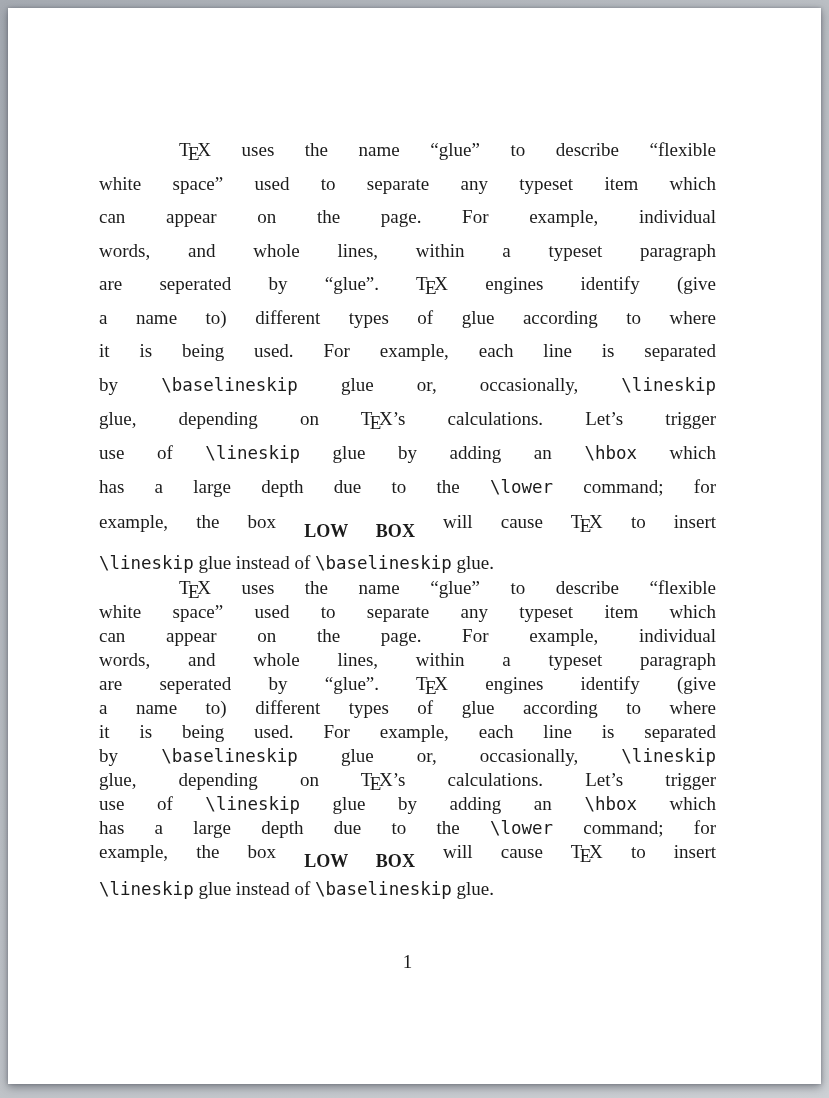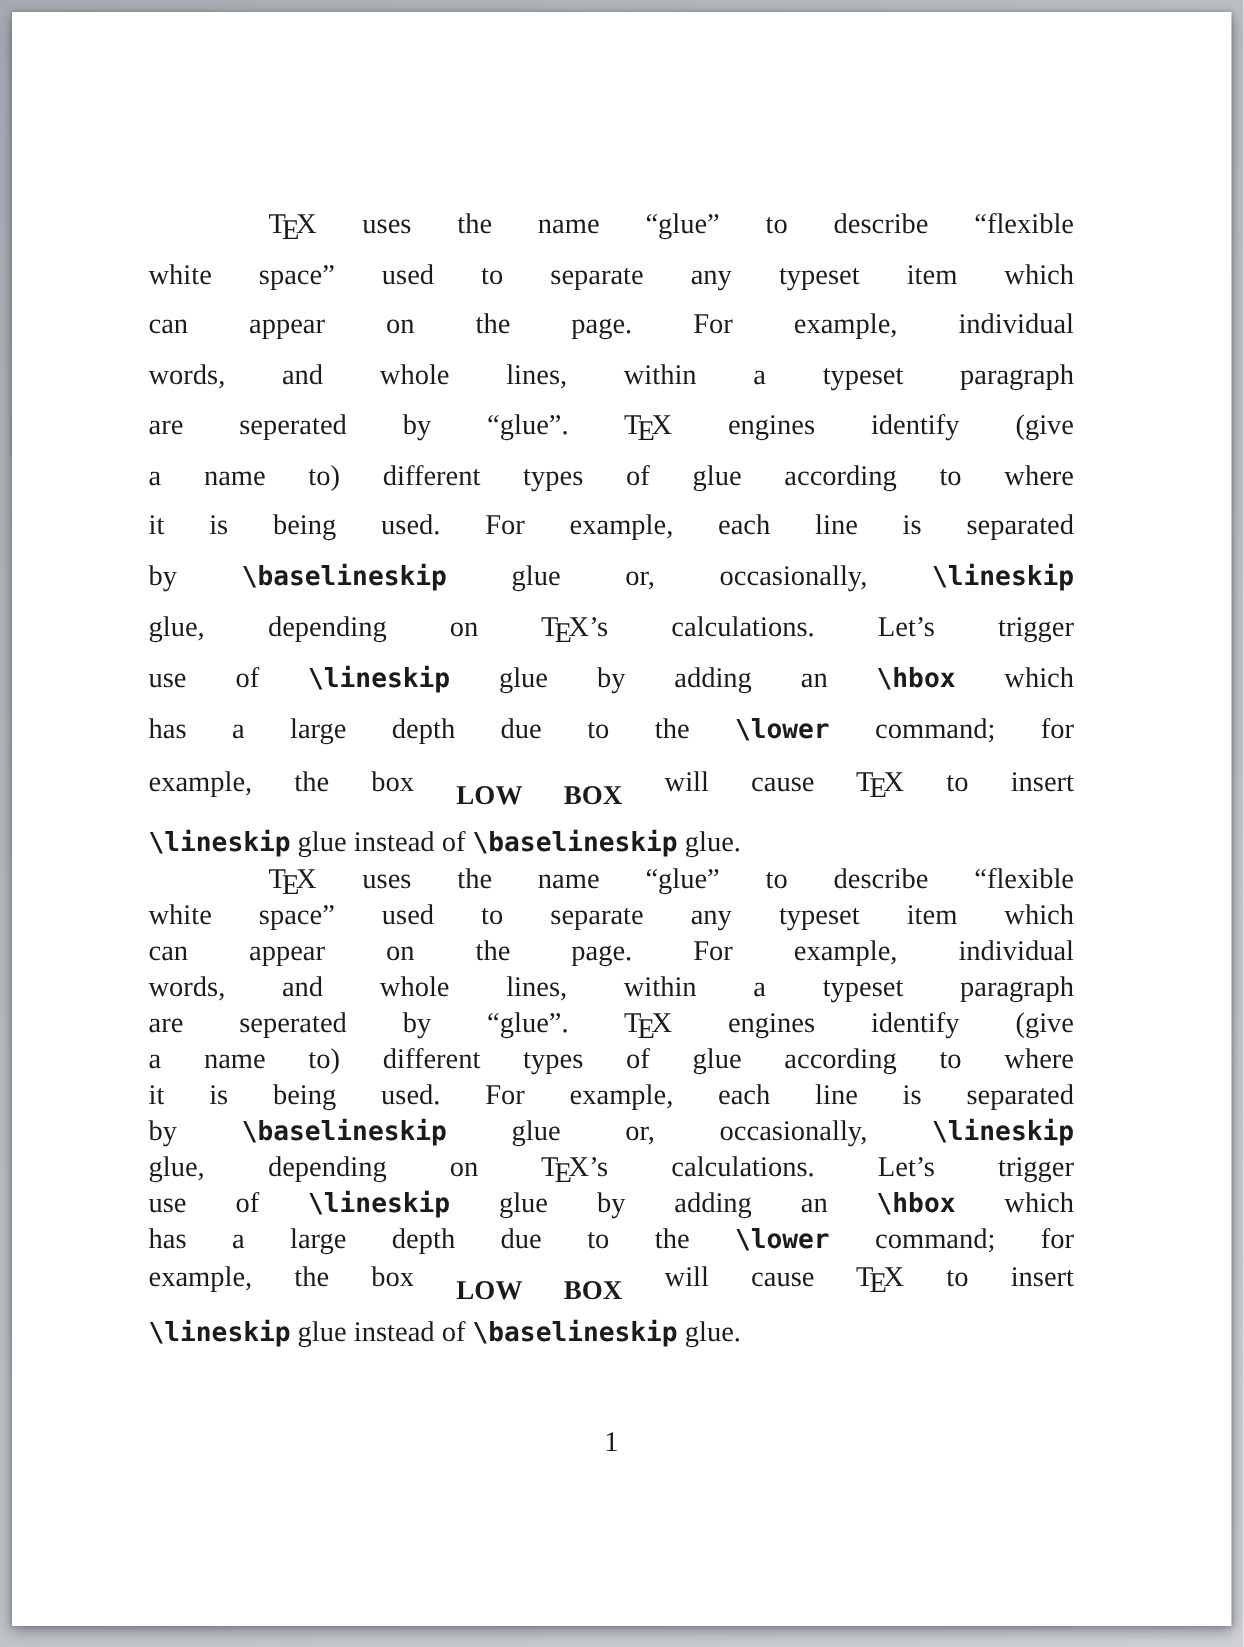--- a/index.html
+++ b/index.html
@@ -31,21 +31,20 @@
   .para-tight .line { line-height: 24px; }
   .para-loose .line.indent { padding-left: 80px; }
   .para-tight .line.indent { padding-left: 80px; }
   .para .line.last { text-align-last: left; }
   .para-loose .line.last { margin-top: 6.5px; }
   .para-tight { margin-top: -4px; }
   .para-tight .line.last { margin-top: 13px; }
   .mono {
     font-family: "DejaVu Sans Mono", "Liberation Mono", monospace;
     font-size: 0.92em;
-    font-weight: bold;
   }
   .tex-e {
     position: relative;
     top: 0.215em;
     margin-left: -0.14em;
     margin-right: -0.12em;
   }
   .lowbox {
     position: relative;
     top: 0.5em;

